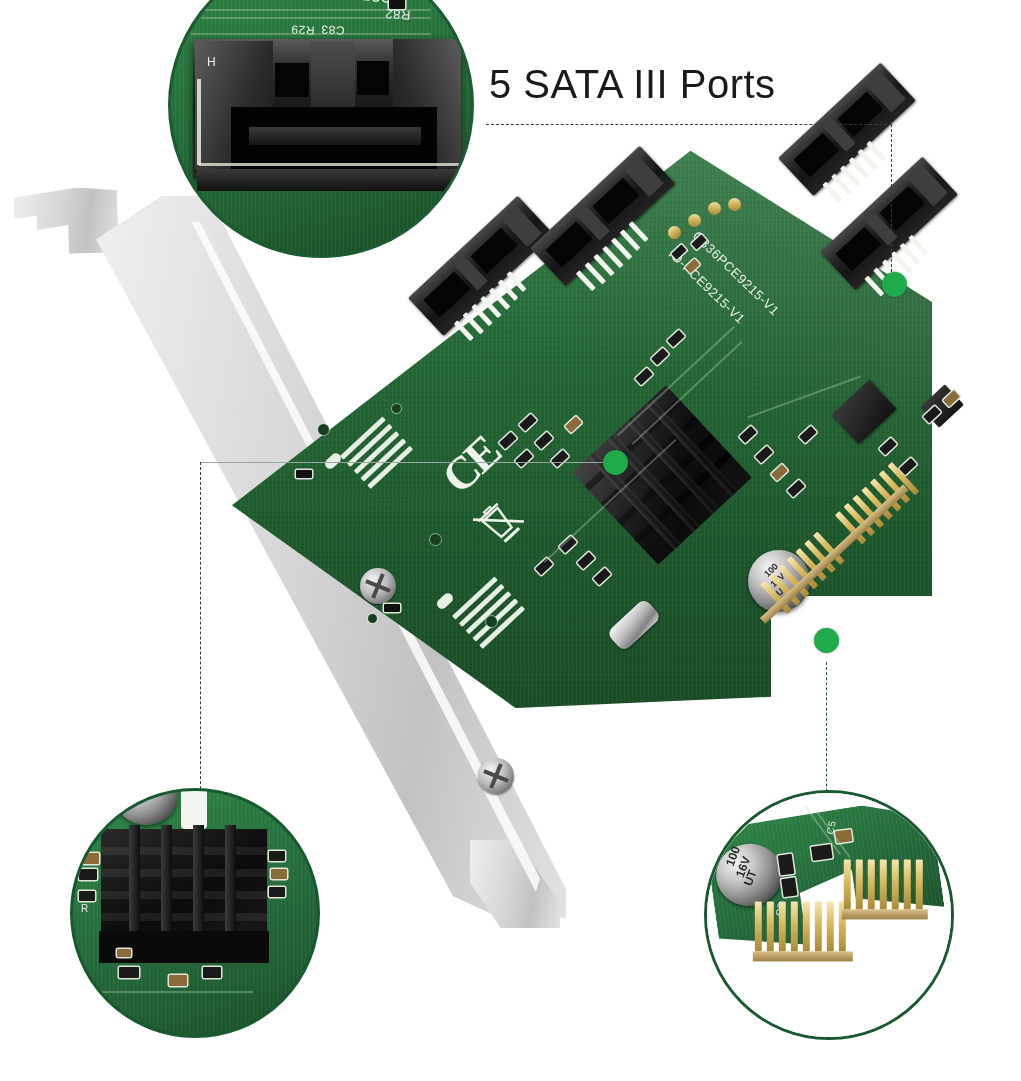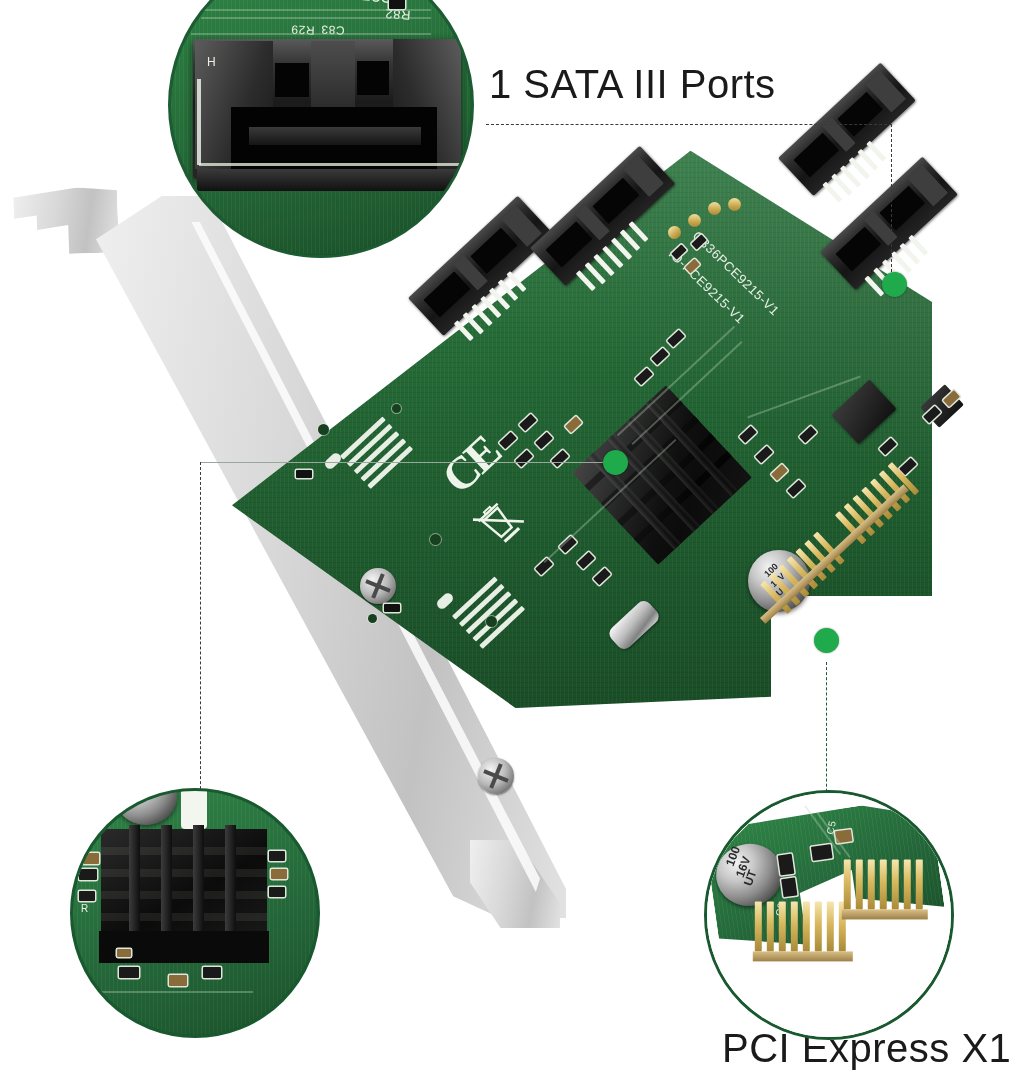--- a/index.html
+++ b/index.html
@@ -480,21 +480,21 @@
       <div class="finger" style="left:142px;top:2px;width:6px;height:40px;"></div>
       <div class="finger" style="left:154px;top:2px;width:6px;height:40px;"></div>
       <div class="finger" style="left:166px;top:2px;width:6px;height:40px;"></div>
       <div class="finger" style="left:178px;top:2px;width:6px;height:40px;"></div>
     </div>
 
     <div style="position:absolute;left:760px;top:618px;width:196px;height:8px;transform:rotate(-43deg);transform-origin:left top;
                 background:linear-gradient(180deg,#d9c088,#9d8046);"></div>
   </div>
 
-  <div class="callout-label" id="label-sata">1 SATA III Ports</div>
+  <div class="callout-label" id="label-sata">5 SATA III Ports</div>
 
   <div class="leader leader-h" style="left:486px;top:124px;width:406px;"></div>
   <div class="leader leader-v" style="left:891px;top:124px;height:158px;"></div>
   <div class="dot" style="left:882px;top:272px;width:25px;height:25px;"></div>
 
   <div class="inset" style="left:168px;top:-48px;width:300px;height:300px;">
     <div class="ins-wrap">
 
       <div class="pcb-light" style="position:absolute;inset:0;
            background:
@@ -588,21 +588,20 @@
       <div class="smd" style="left:196px;top:96px;width:16px;height:10px;"></div>
 
       <div class="smd" style="left:46px;top:176px;width:20px;height:11px;"></div>
       <div class="smd-tan" style="left:96px;top:184px;width:18px;height:11px;"></div>
       <div class="smd" style="left:130px;top:176px;width:18px;height:11px;"></div>
       <div class="trace" style="left:20px;top:200px;width:160px;height:2px;"></div>
       <div class="silk" style="left:44px;top:158px;width:14px;height:8px;background:#8a6b3a;box-shadow:0 0 0 1.5px #dfe7db;"></div>
     </div>
   </div>
 
-  <div class="callout-label" id="label-pcie">PCI Express X1</div>
 
   <div class="leader leader-green-v" style="left:826px;top:662px;height:150px;"></div>
   <div class="dot" style="left:814px;top:628px;width:25px;height:25px;"></div>
 
   <div class="inset inset-clean" style="left:704px;top:790px;width:244px;height:244px;background:#ffffff;">
     <div class="ins-wrap" style="background:#ffffff;">
 
       <div style="position:absolute;left:8px;top:18px;width:228px;height:186px;transform:rotate(-8deg);">
 
         <div style="position:absolute;left:0;top:0;width:228px;height:130px;

